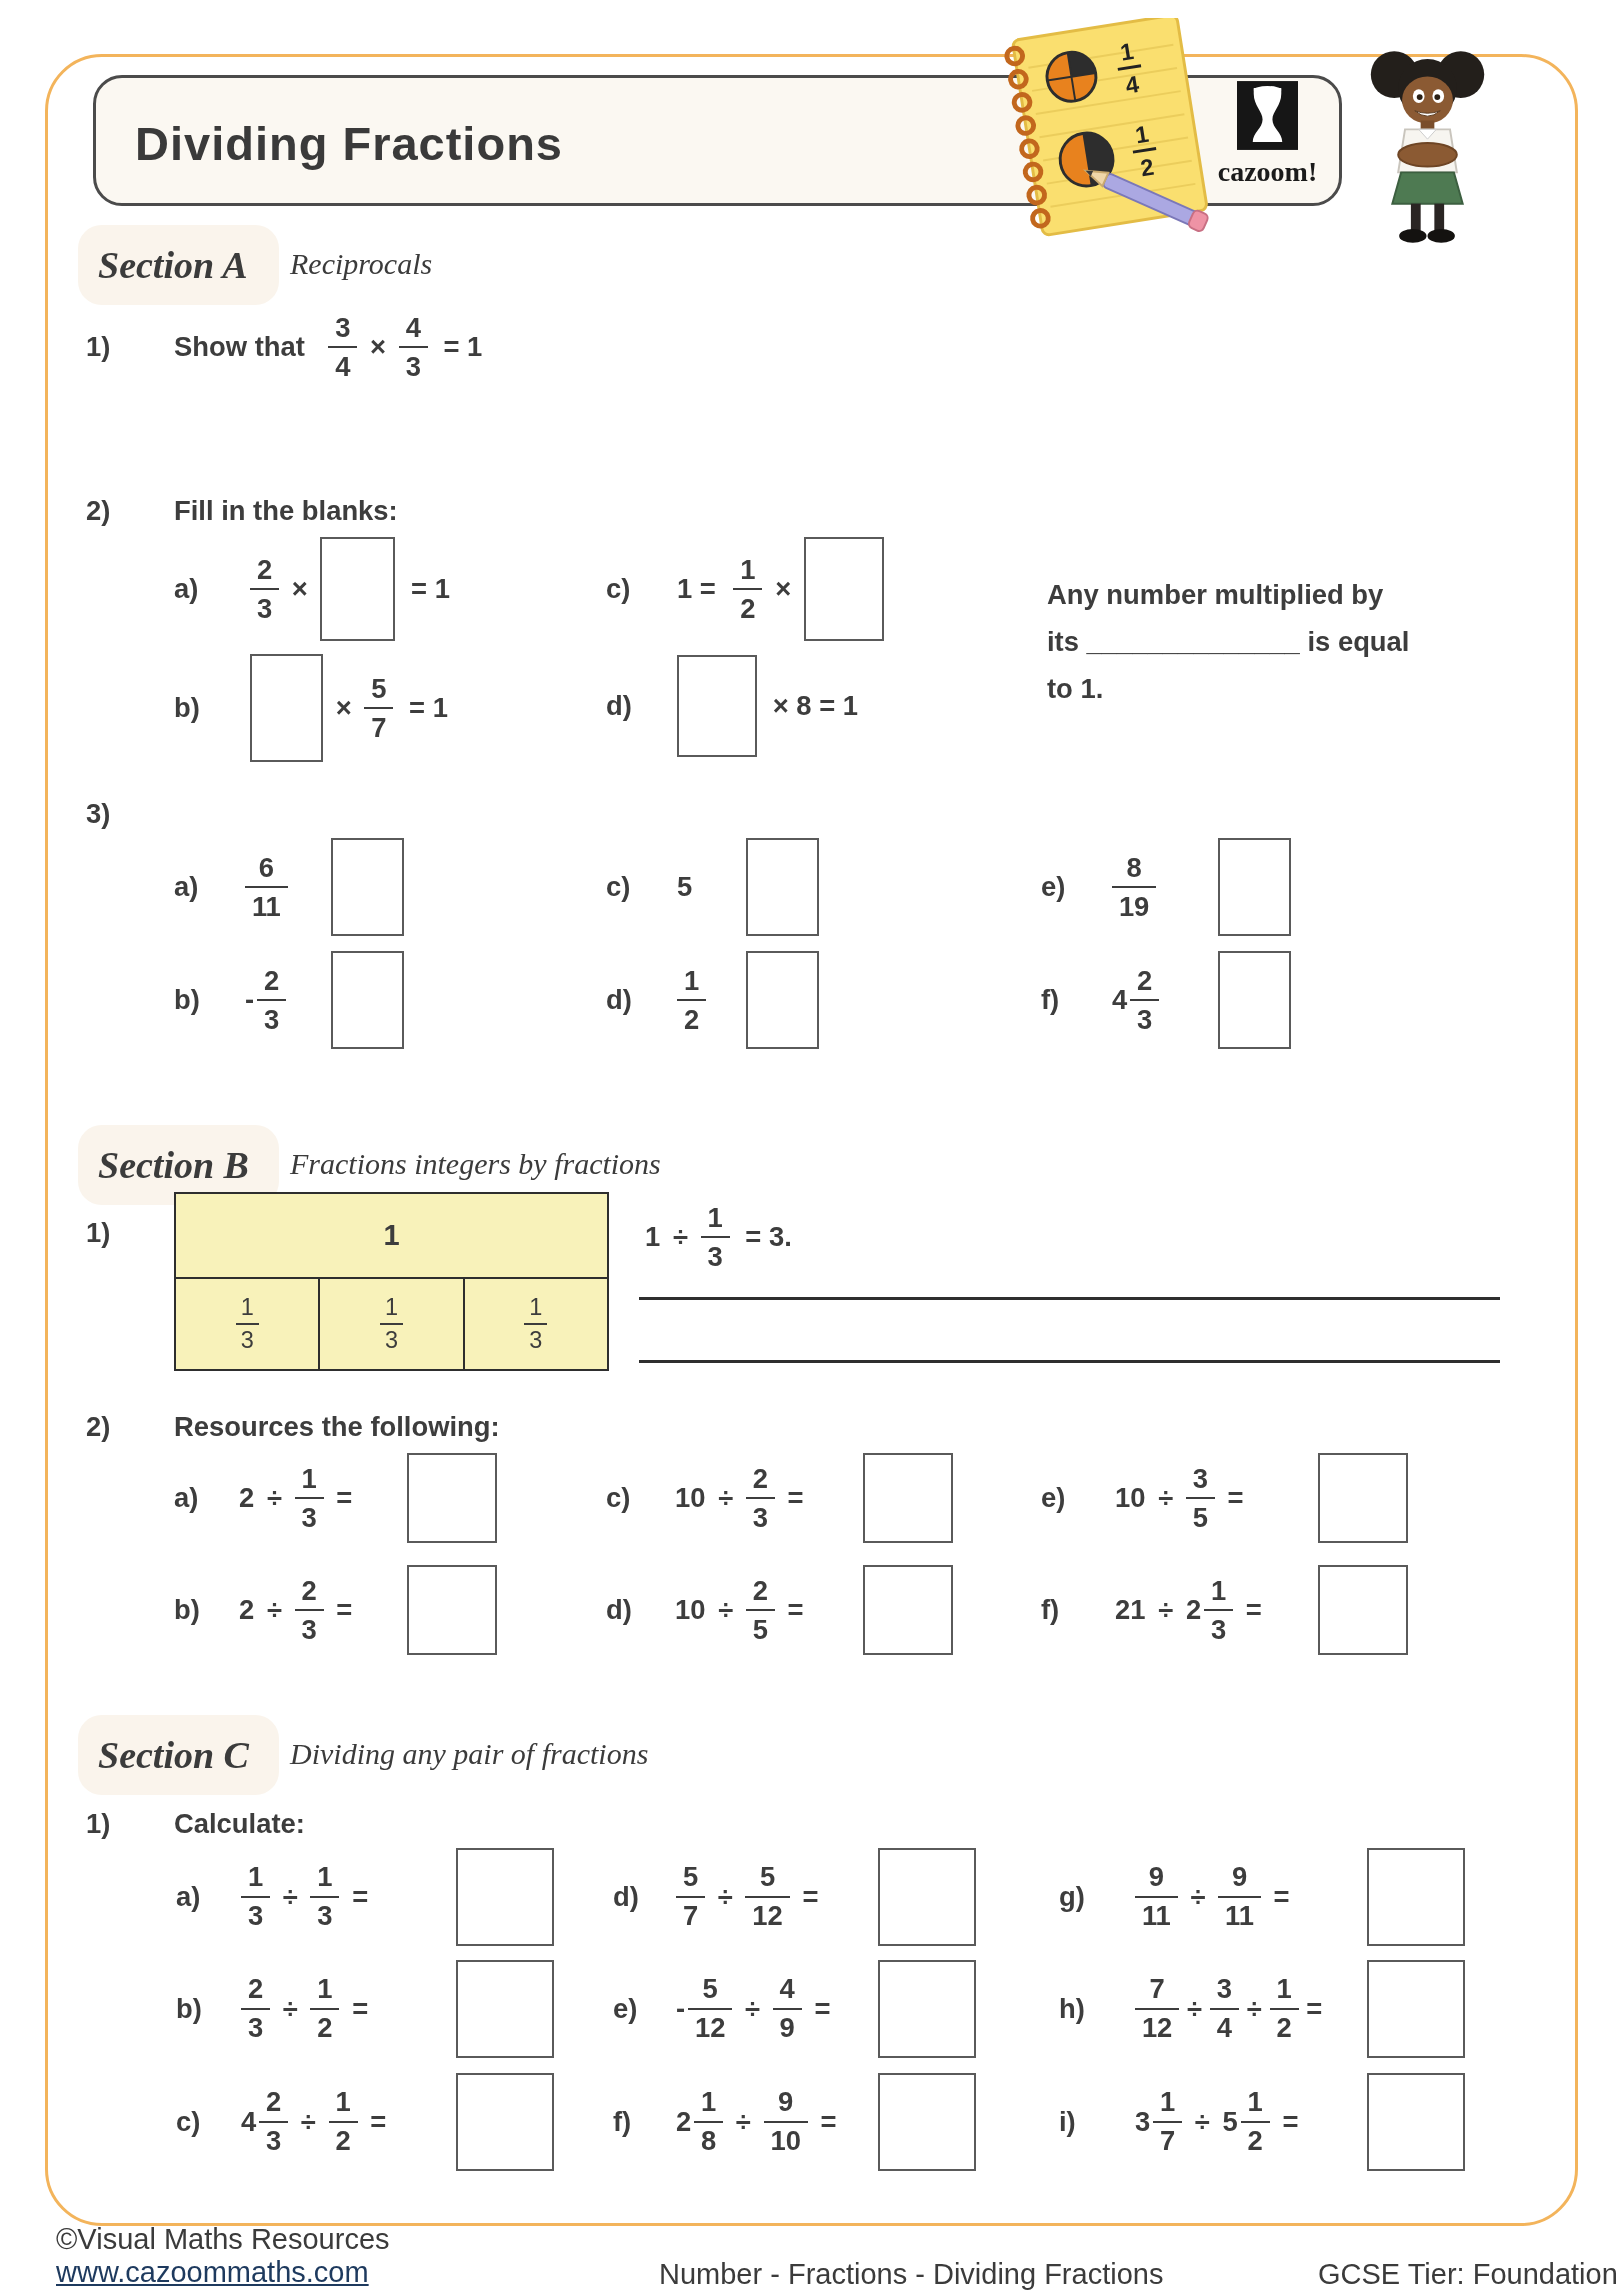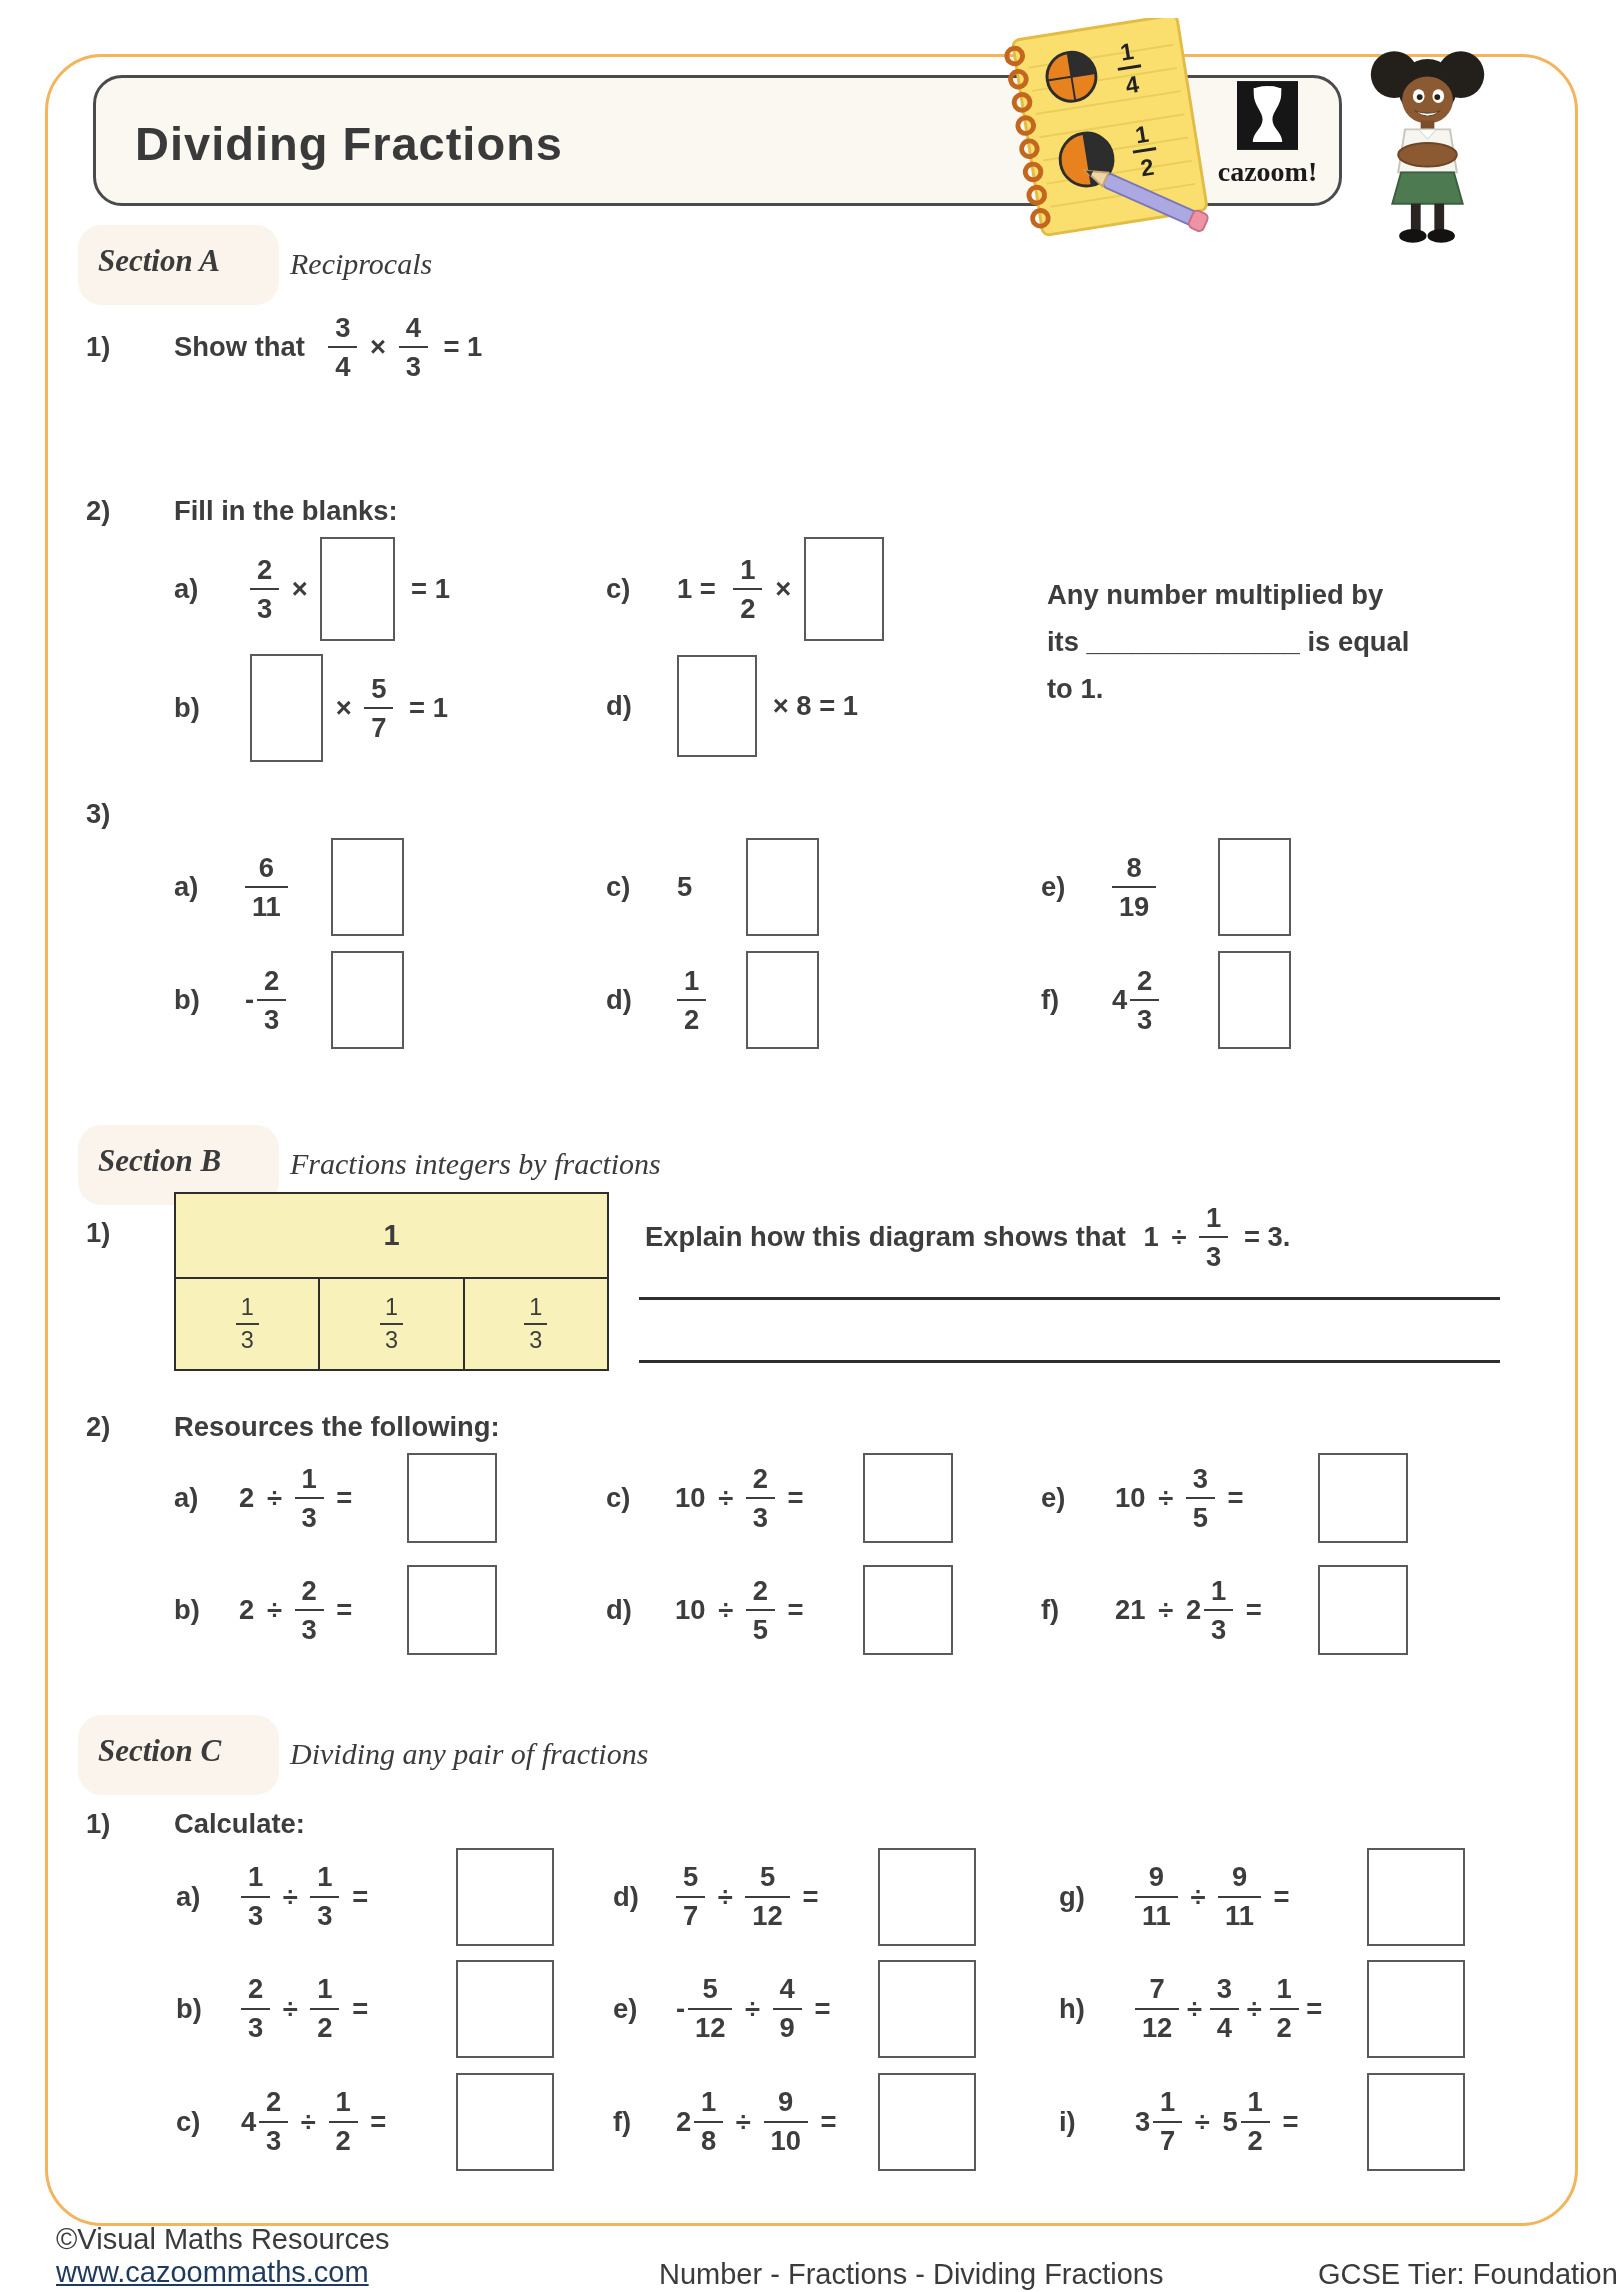--- a/index.html
+++ b/index.html
@@ -5,21 +5,21 @@
   html,body{margin:0;padding:0;}
   body{width:1621px;height:2293px;background:#ffffff;font-family:"Liberation Sans",sans-serif;color:#3d3d3d;position:relative;overflow:hidden;}
   .page-border{position:absolute;left:45px;top:54px;width:1527px;height:2166px;border:3.9px solid #F3B45B;border-radius:57px;z-index:0;}
   .header-box{position:absolute;left:93px;top:75px;width:1243px;height:125px;background:#FBF8F2;border:3.9px solid #4b4b4b;border-radius:29px;z-index:1;}
   .title{position:absolute;left:39px;top:38px;font-size:47px;font-weight:bold;color:#3a3a3a;letter-spacing:1px;}
   .notebook{position:absolute;left:992px;top:17.6px;z-index:3;}
   .logo{position:absolute;left:1204px;top:81px;width:127px;text-align:center;z-index:2;}
   .logo-text{font-size:28px;font-weight:bold;font-family:"Liberation Serif",serif;color:#1b1b1b;margin-top:2px;}
   .girl{position:absolute;left:1362px;top:45px;z-index:2;}
   .chip{position:absolute;left:78px;width:201px;height:80px;background:#FAF4EC;border-radius:23.5px;z-index:0;}
-  .chip-label{position:absolute;left:98px;font-size:31px;font-weight:bold;font-style:italic;font-family:"Liberation Serif",serif;color:#3b3b3b;z-index:1;}
+  .chip-label{position:absolute;left:98px;font-size:38px;font-weight:bold;font-style:italic;font-family:"Liberation Serif",serif;color:#3b3b3b;z-index:1;}
   .chip-sub{position:absolute;left:290px;font-size:30px;font-style:italic;font-family:"Liberation Serif",serif;color:#3b3b3b;z-index:1;}
   .row{position:absolute;display:flex;align-items:center;font-size:27.4px;font-weight:bold;color:#3d3d3d;white-space:nowrap;}
   .qnum{width:88px;flex:none;}
   .lbl{flex:none;}
   .expr{display:flex;align-items:center;flex:none;}
   .fr{display:inline-flex;flex-direction:column;align-items:center;line-height:1;flex:none;}
   .fr .n{padding:2px 6.9px 4.9px;}
   .fr .d{border-top:2.9px solid #3d3d3d;padding:4.9px 6.9px 2px;}
   .fr.sm{font-size:23.5px;}
   .fr.sm .n{padding:1px 4.9px 3.9px;}
@@ -294,21 +294,20 @@
     <div class="bar-cell">
         <span class="fr sm">
           <span class="n">1</span>
           <span class="d">3</span>
         </span>
       </div>
   </div>
 </div>
 
 <div class="row" style="left:645px;top:1198px;height:78px">
-  <span class="pre">Explain how this diagram shows that</span>
   <span>1</span>
   <span class="op">÷</span>
   <span class="fr">
       <span class="n">1</span>
       <span class="d">3</span>
     </span>
   <span class="post">= 3.</span>
 </div>
 
 <div class="ansline" style="top:1297px"></div>

